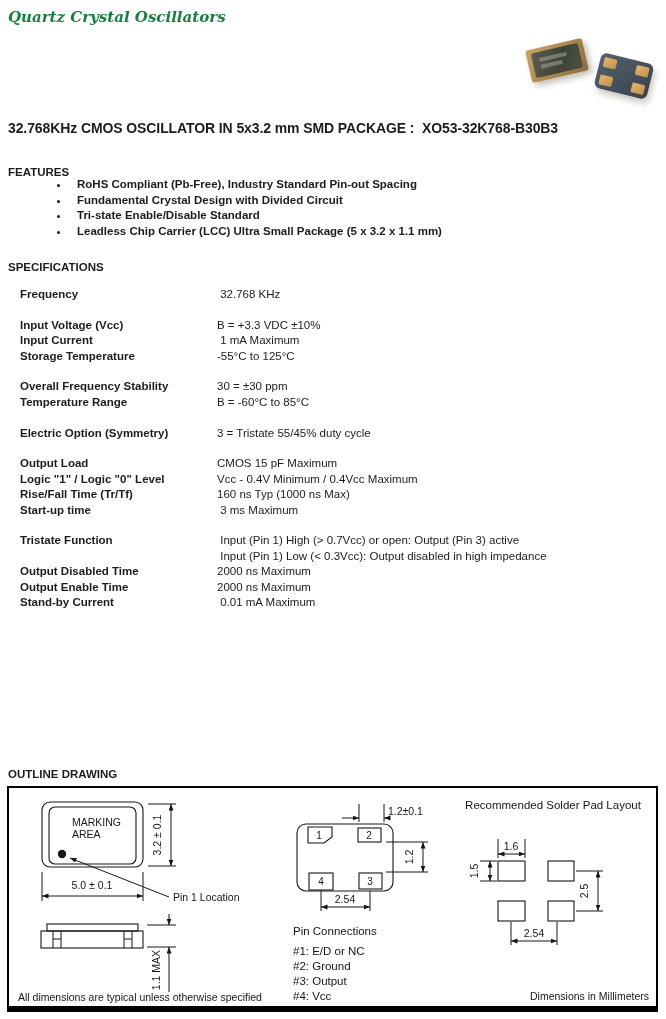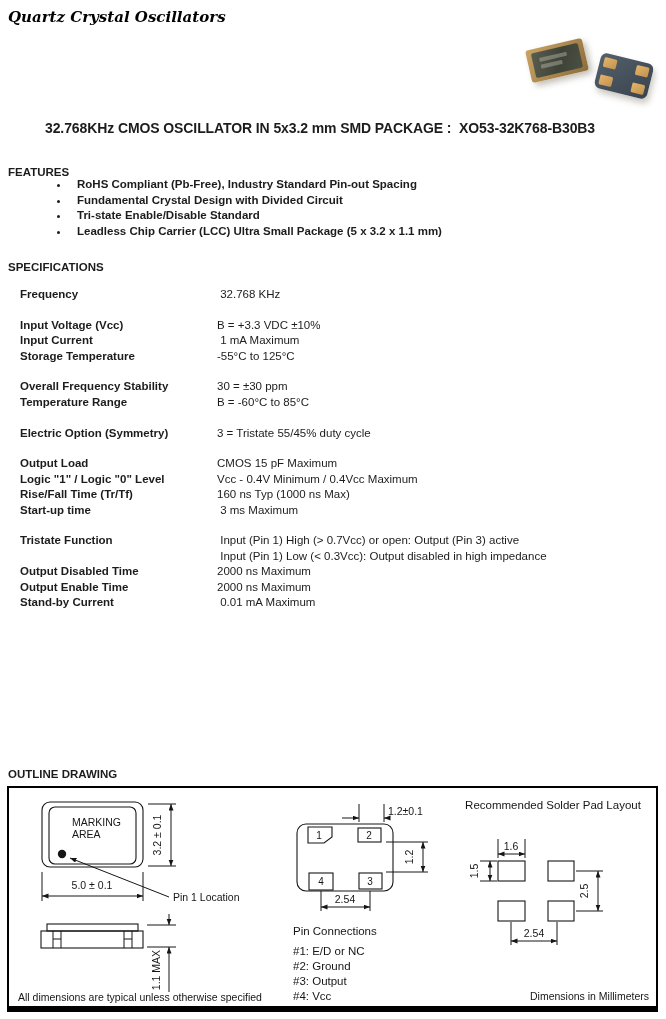--- a/index.html
+++ b/index.html
@@ -1,37 +1,37 @@
 <!DOCTYPE html>
 <html><head>
 <meta charset="utf-8">
 <style>
   html,body{margin:0;padding:0;background:#e8e8e8;}
   .page{position:relative;width:666px;height:1019px;background:#ffffff;margin:0 auto;
         font-family:"Liberation Sans",sans-serif;color:#1c1c1c;overflow:hidden;}
   .brand{position:absolute;left:8px;top:8px;font-family:"DejaVu Serif",serif;
-         font-style:italic;font-weight:bold;font-size:15px;color:#000000;}
+         font-style:italic;font-weight:bold;font-size:15px;color:#15803d;}
   
   .comp1{position:absolute;left:528px;top:44px;width:58px;height:33px;transform:rotate(-13deg);
          background:linear-gradient(135deg,#c9a466,#8f6d3a);border-radius:3px;
          box-shadow:3px 4px 6px rgba(125,115,95,.45);}
   .comp1-face{position:absolute;left:5px;right:5px;top:4px;bottom:4px;border-radius:2px;
          background:linear-gradient(115deg,#5a5e50,#3e4337 55%,#4c5044);}
   .mark-bar{position:absolute;height:4px;background:rgba(205,205,192,.38);border-radius:1px;}
   .mb1{left:7px;top:6px;width:28px;}
   .mb2{left:7px;top:13px;width:22px;}
   .comp2{position:absolute;left:597px;top:58px;width:54px;height:36px;transform:rotate(14deg);
          background:linear-gradient(135deg,#54606b,#38434e);border-radius:6px;
          box-shadow:3px 4px 6px rgba(125,118,100,.4);}
   .c2pad{position:absolute;width:13px;height:10px;border-radius:1.5px;
          background:linear-gradient(135deg,#e6b56c,#c2914d);}
   .c2tl{left:4px;top:4px}.c2tr{right:4px;top:4px}.c2bl{left:4px;bottom:4px}.c2br{right:4px;bottom:4px}
 
   .doc-title{position:absolute;left:8px;top:120px;font-size:14px;font-weight:bold;
-             white-space:pre;letter-spacing:-0.1px;margin-left:37px;}
+             white-space:pre;letter-spacing:-0.1px;}
   .sec-head{position:absolute;left:8px;font-size:11.5px;font-weight:bold;}
   .h-features{top:166px;}
   .h-specs{top:261px;text-align:right;}
   .h-outline{top:768px;}
 
   .features{position:absolute;left:24px;top:177px;width:640px;font-weight:bold;}
   .features ul{margin:0;padding-left:46px;}
   .features li{font-size:11.5px;line-height:15.6px;padding-left:7px;}
 
   .specs{position:absolute;left:8px;top:287px;width:650px;}

